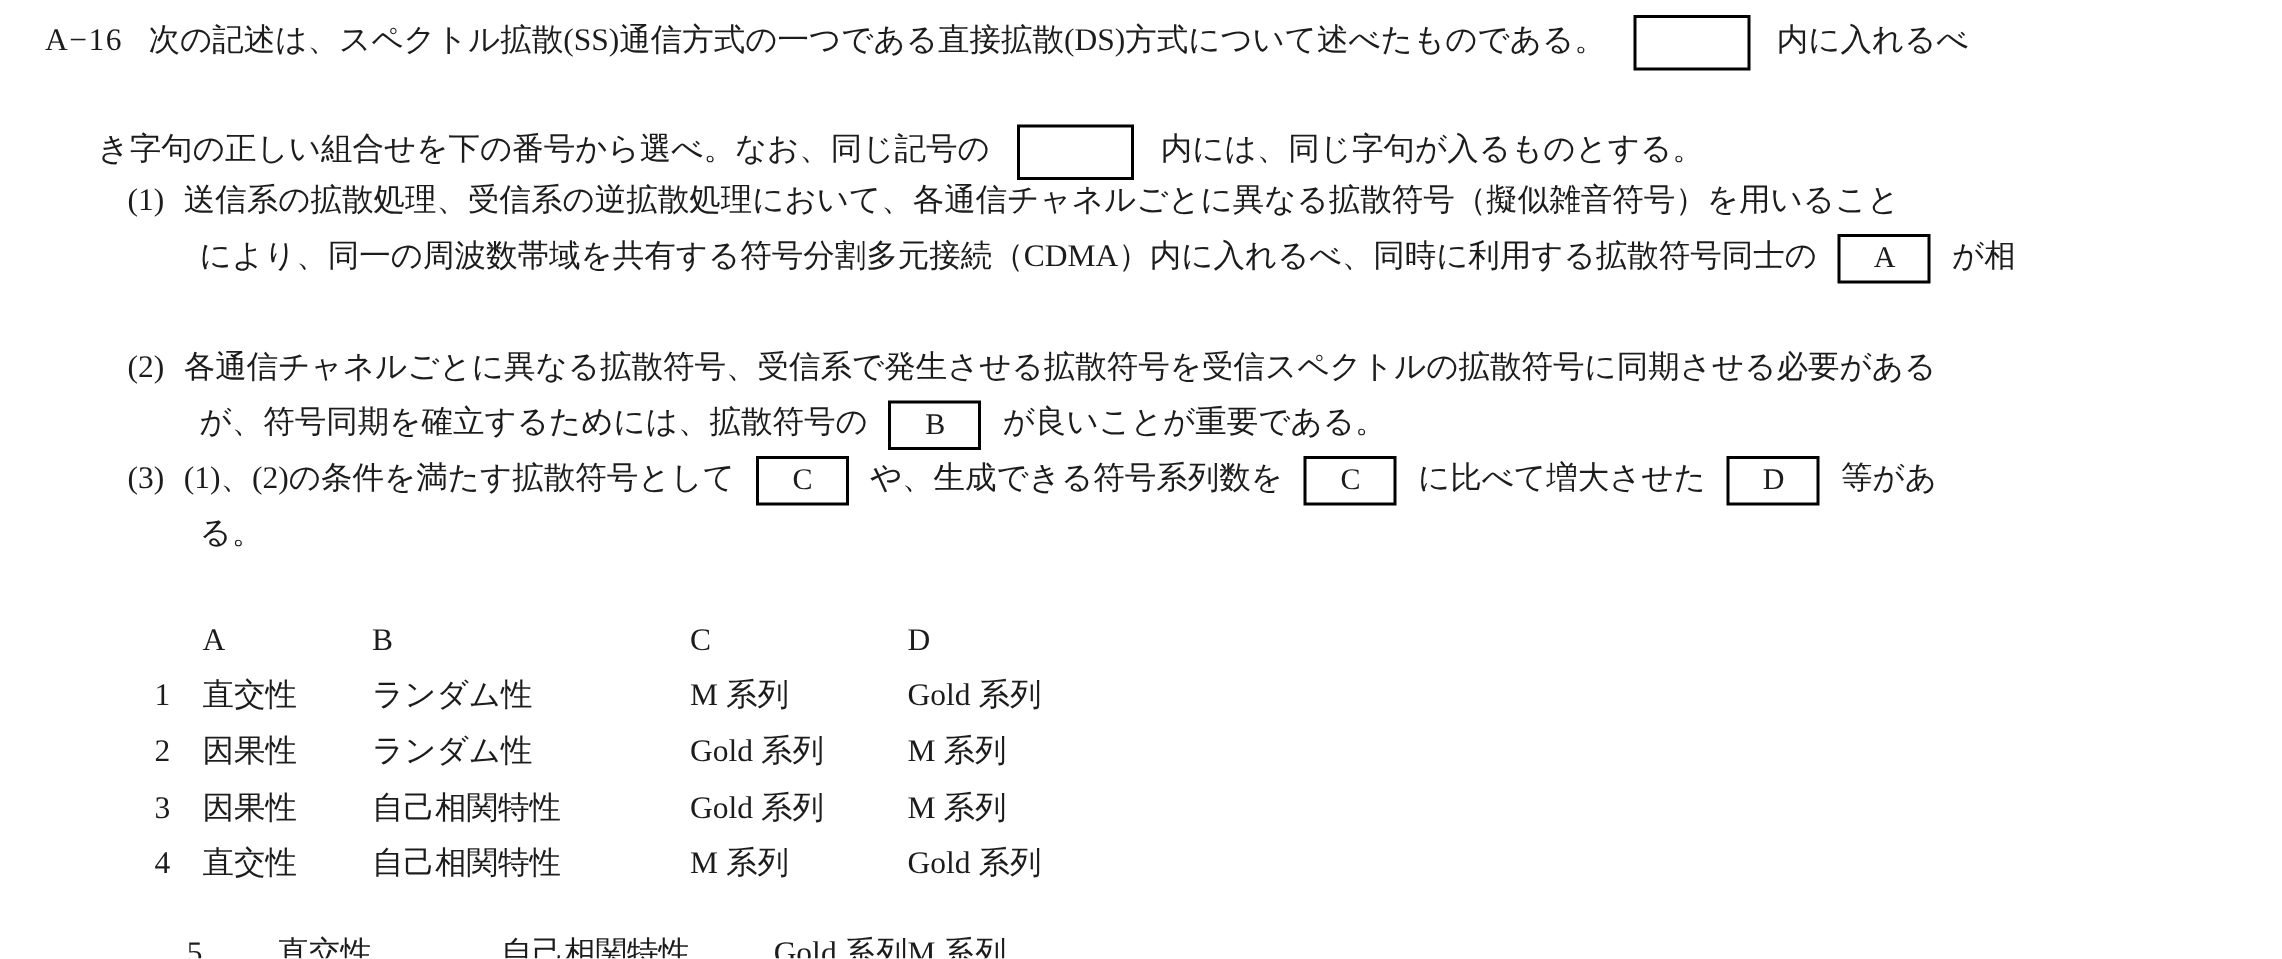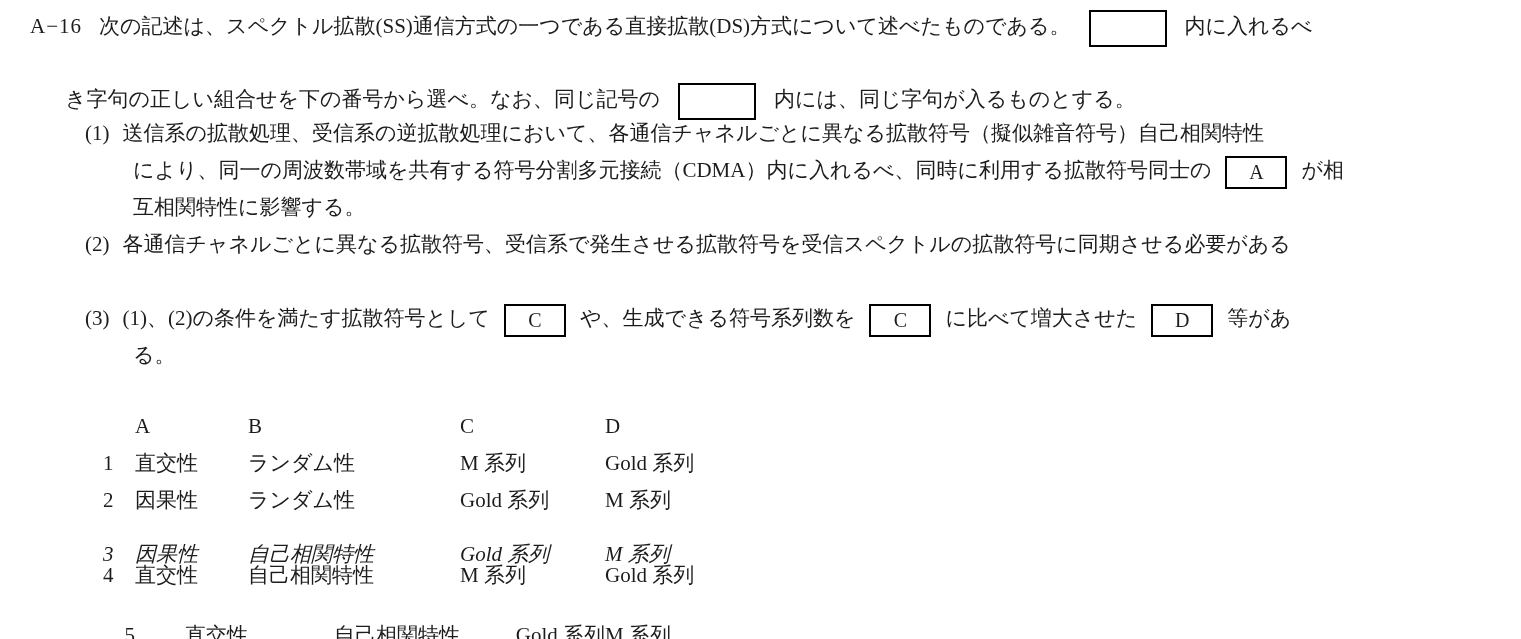--- a/index.html
+++ b/index.html
@@ -72,31 +72,31 @@
 
   <div class="line" style="top:8px; left:30px;">
     <span class="qnum">A−16</span><span>次の記述は、スペクトル拡散(SS)通信方式の一つである直接拡散(DS)方式について述べたものである。</span><span class="blank-box"></span><span>内に入れるべ</span>
   </div>
 
   <div class="line" style="top:45px; left:65px;margin-top:36px;">
     <span>き字句の正しい組合せを下の番号から選べ。なお、同じ記号の</span><span class="blank-box"></span><span>内には、同じ字句が入るものとする。</span>
   </div>
 
   <div class="line" style="top:115px; left:85px;">
-    <span class="para-label">(1)</span><span>送信系の拡散処理、受信系の逆拡散処理において、各通信チャネルごとに異なる拡散符号（擬似雑音符号）自己相関特性</span>
+    <span class="para-label">(1)</span><span>送信系の拡散処理、受信系の逆拡散処理において、各通信チャネルごとに異なる拡散符号（擬似雑音符号）を用いること</span>
   </div>
   <div class="line" style="top:152px; left:133px;">
     <span>により、同一の周波数帯域を共有する符号分割多元接続（CDMA）内に入れるべ、同時に利用する拡散符号同士の</span><span class="ans-box">A</span><span>が相</span>
   </div>
-  <div class="line" style="top:189px; left:133px;">
-    <span>互相関特性に影響する。</span>
-  </div>
 
   <div class="line" style="top:226px; left:85px;">
     <span class="para-label">(2)</span><span>各通信チャネルごとに異なる拡散符号、受信系で発生させる拡散符号を受信スペクトルの拡散符号に同期させる必要がある</span>
+  </div>
+  <div class="line" style="top:263px; left:133px;">
+    <span>が、符号同期を確立するためには、拡散符号の</span><span class="ans-box">B</span><span>が良いことが重要である。</span>
   </div>
 
   <div class="line" style="top:300px; left:85px;">
     <span class="para-label">(3)</span><span>(1)、(2)の条件を満たす拡散符号として</span><span class="ans-box">C</span><span>や、生成できる符号系列数を</span><span class="ans-box">C</span><span>に比べて増大させた</span><span class="ans-box">D</span><span>等があ</span>
   </div>
   <div class="line" style="top:337px; left:133px;">
     <span>る。</span>
   </div>
 
   <div>
@@ -105,21 +105,21 @@
     </div>
 
     <div class="tbl-line" style="top:445px; left:103px;">
       <span class="col-num">1</span><span class="col-a">直交性</span><span class="col-b">ランダム性</span><span class="col-c">M 系列</span><span class="col-d">Gold 系列</span>
     </div>
 
     <div class="tbl-line" style="top:466px; left:103px;margin-top:16px;">
       <span class="col-num">2</span><span class="col-a">因果性</span><span class="col-b">ランダム性</span><span class="col-c">Gold 系列</span><span class="col-d">M 系列</span>
     </div>
 
-    <div class="tbl-line" style="top:536px; left:103px;font-style:italic;">
+    <div class="tbl-line" style="top:520px; left:103px;">
       <span class="col-num">3</span><span class="col-a">因果性</span><span class="col-b">自己相関特性</span><span class="col-c">Gold 系列</span><span class="col-d">M 系列</span>
     </div>
 
     <div class="tbl-line" style="top:557px; left:103px;">
       <span class="col-num">4</span><span class="col-a">直交性</span><span class="col-b">自己相関特性</span><span class="col-c">M 系列</span><span class="col-d">Gold 系列</span>
     </div>
 
     <div class="tbl-line" style="top:617px; left:103px;text-align:right;">
       <span class="col-num">5</span><span class="col-a">直交性</span><span class="col-b">自己相関特性</span><span class="col-c">Gold 系列</span><span class="col-d">M 系列</span>
     </div>

